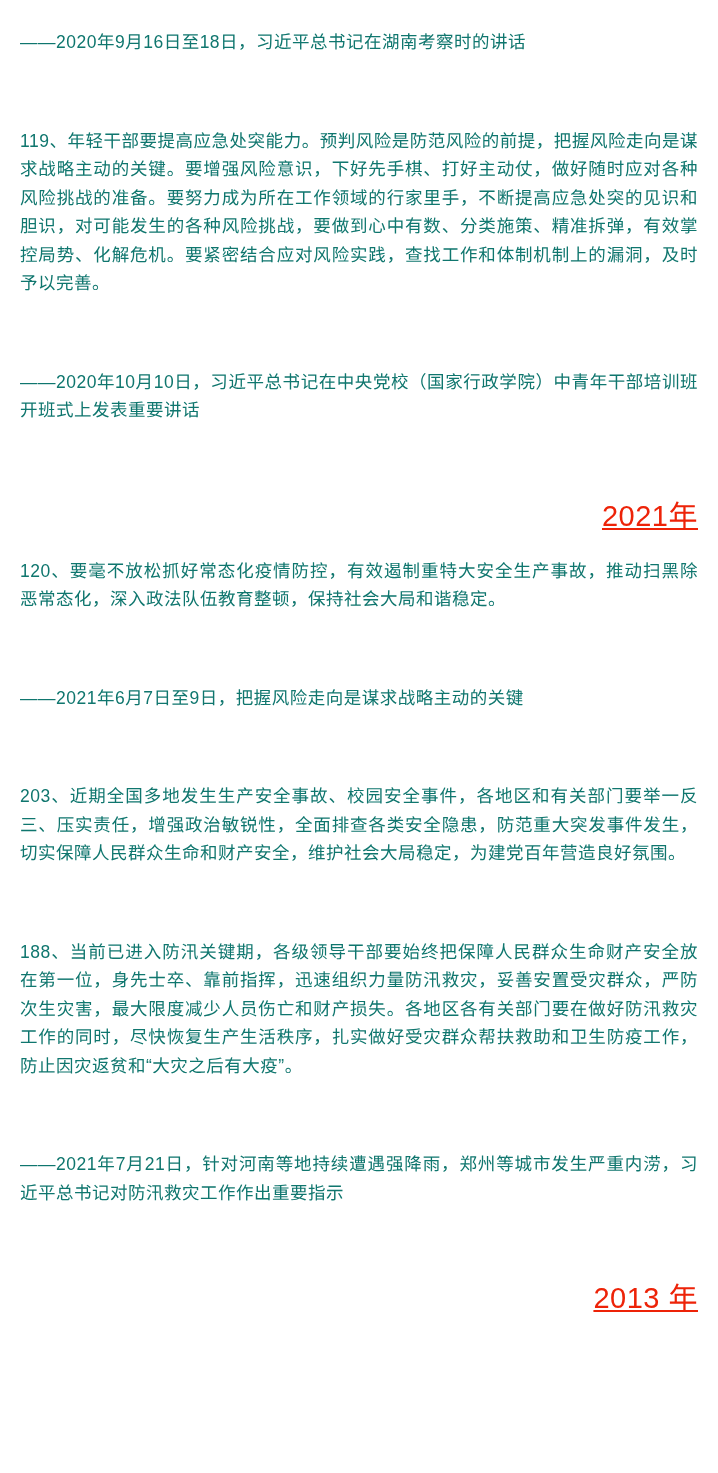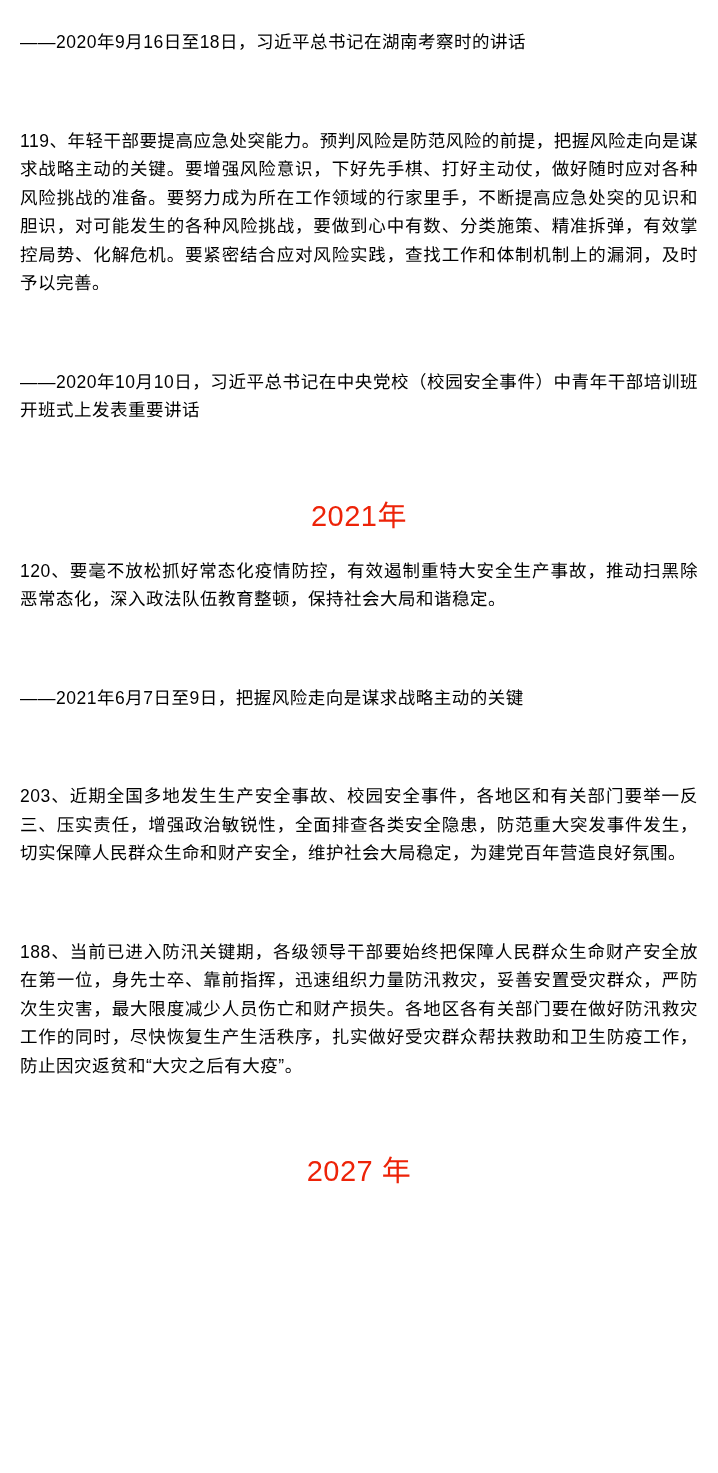--- a/index.html
+++ b/index.html
@@ -16,40 +16,42 @@
   .article {
     box-sizing: border-box;
     width: 718px;
     padding: 28px 20px 40px 20px;
   }
   .para {
     margin: 0 0 70px 0;
     font-size: 17.5px;
     line-height: 28.5px;
     letter-spacing: 0.5px;
-    color: #000000;
+    color: #0f766e;
     text-align: justify;
     word-break: break-all;
   }
   .year-heading {
     margin: 0 0 20px 0;
     font-size: 29px;
     line-height: 42px;
     font-weight: normal;
     letter-spacing: 0.5px;
     color: #ed2308;
-    text-align: center;
+    text-align: right;
+    text-decoration: underline;
   }
 </style>
 </head>
 <body>
 
 <article class="article" id="article-body">
     <p class="para">——2020年9月16日至18日，习近平总书记在湖南考察时的讲话</p>
     <p class="para">119、年轻干部要提高应急处突能力。预判风险是防范风险的前提，把握风险走向是谋求战略主动的关键。要增强风险意识，下好先手棋、打好主动仗，做好随时应对各种风险挑战的准备。要努力成为所在工作领域的行家里手，不断提高应急处突的见识和胆识，对可能发生的各种风险挑战，要做到心中有数、分类施策、精准拆弹，有效掌控局势、化解危机。要紧密结合应对风险实践，查找工作和体制机制上的漏洞，及时予以完善。</p>
-    <p class="para">——2020年10月10日，习近平总书记在中央党校（校园安全事件）中青年干部培训班开班式上发表重要讲话</p>
+    <p class="para">——2020年10月10日，习近平总书记在中央党校（国家行政学院）中青年干部培训班开班式上发表重要讲话</p>
     <h2 class="year-heading">2021年</h2>
     <p class="para">120、要毫不放松抓好常态化疫情防控，有效遏制重特大安全生产事故，推动扫黑除恶常态化，深入政法队伍教育整顿，保持社会大局和谐稳定。</p>
     <p class="para">——2021年6月7日至9日，把握风险走向是谋求战略主动的关键</p>
     <p class="para">203、近期全国多地发生生产安全事故、校园安全事件，各地区和有关部门要举一反三、压实责任，增强政治敏锐性，全面排查各类安全隐患，防范重大突发事件发生，切实保障人民群众生命和财产安全，维护社会大局稳定，为建党百年营造良好氛围。</p>
     <p class="para">188、当前已进入防汛关键期，各级领导干部要始终把保障人民群众生命财产安全放在第一位，身先士卒、靠前指挥，迅速组织力量防汛救灾，妥善安置受灾群众，严防次生灾害，最大限度减少人员伤亡和财产损失。各地区各有关部门要在做好防汛救灾工作的同时，尽快恢复生产生活秩序，扎实做好受灾群众帮扶救助和卫生防疫工作，防止因灾返贫和“大灾之后有大疫”。</p>
-    <h2 class="year-heading">2027 年</h2>
+    <p class="para">——2021年7月21日，针对河南等地持续遭遇强降雨，郑州等城市发生严重内涝，习近平总书记对防汛救灾工作作出重要指示</p>
+    <h2 class="year-heading">2013 年</h2>
   </article>
 
 </body></html>

